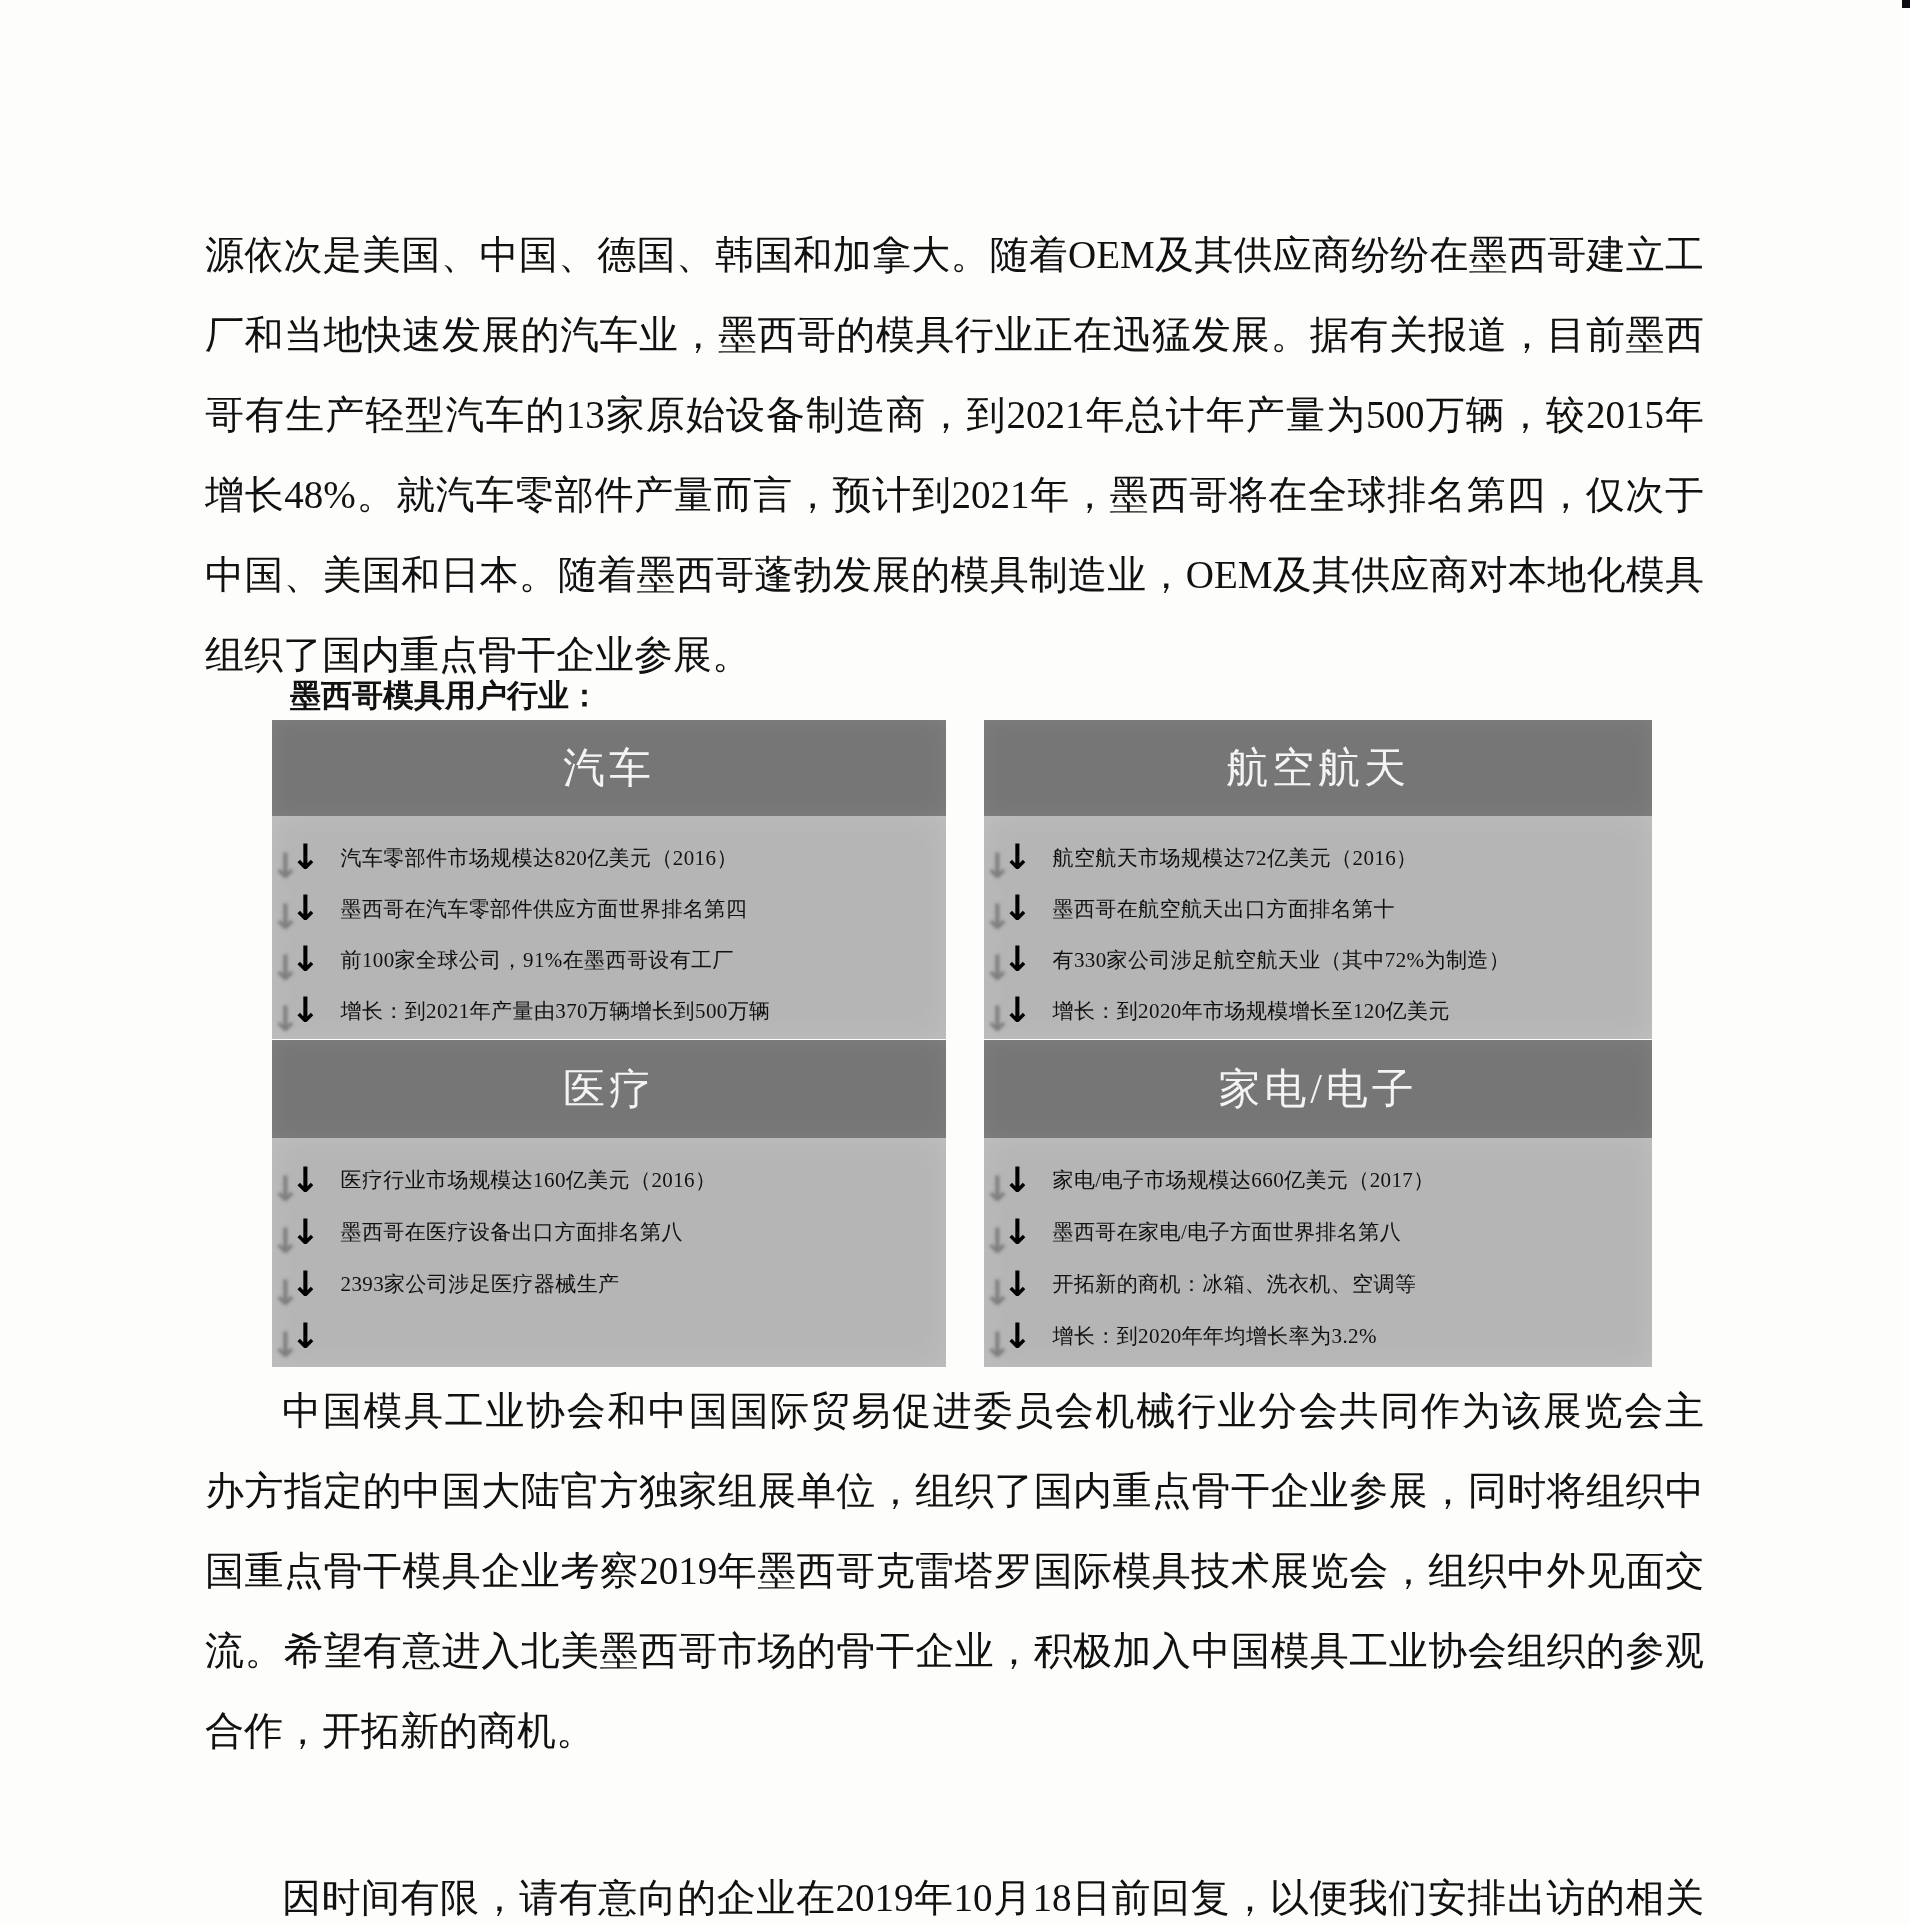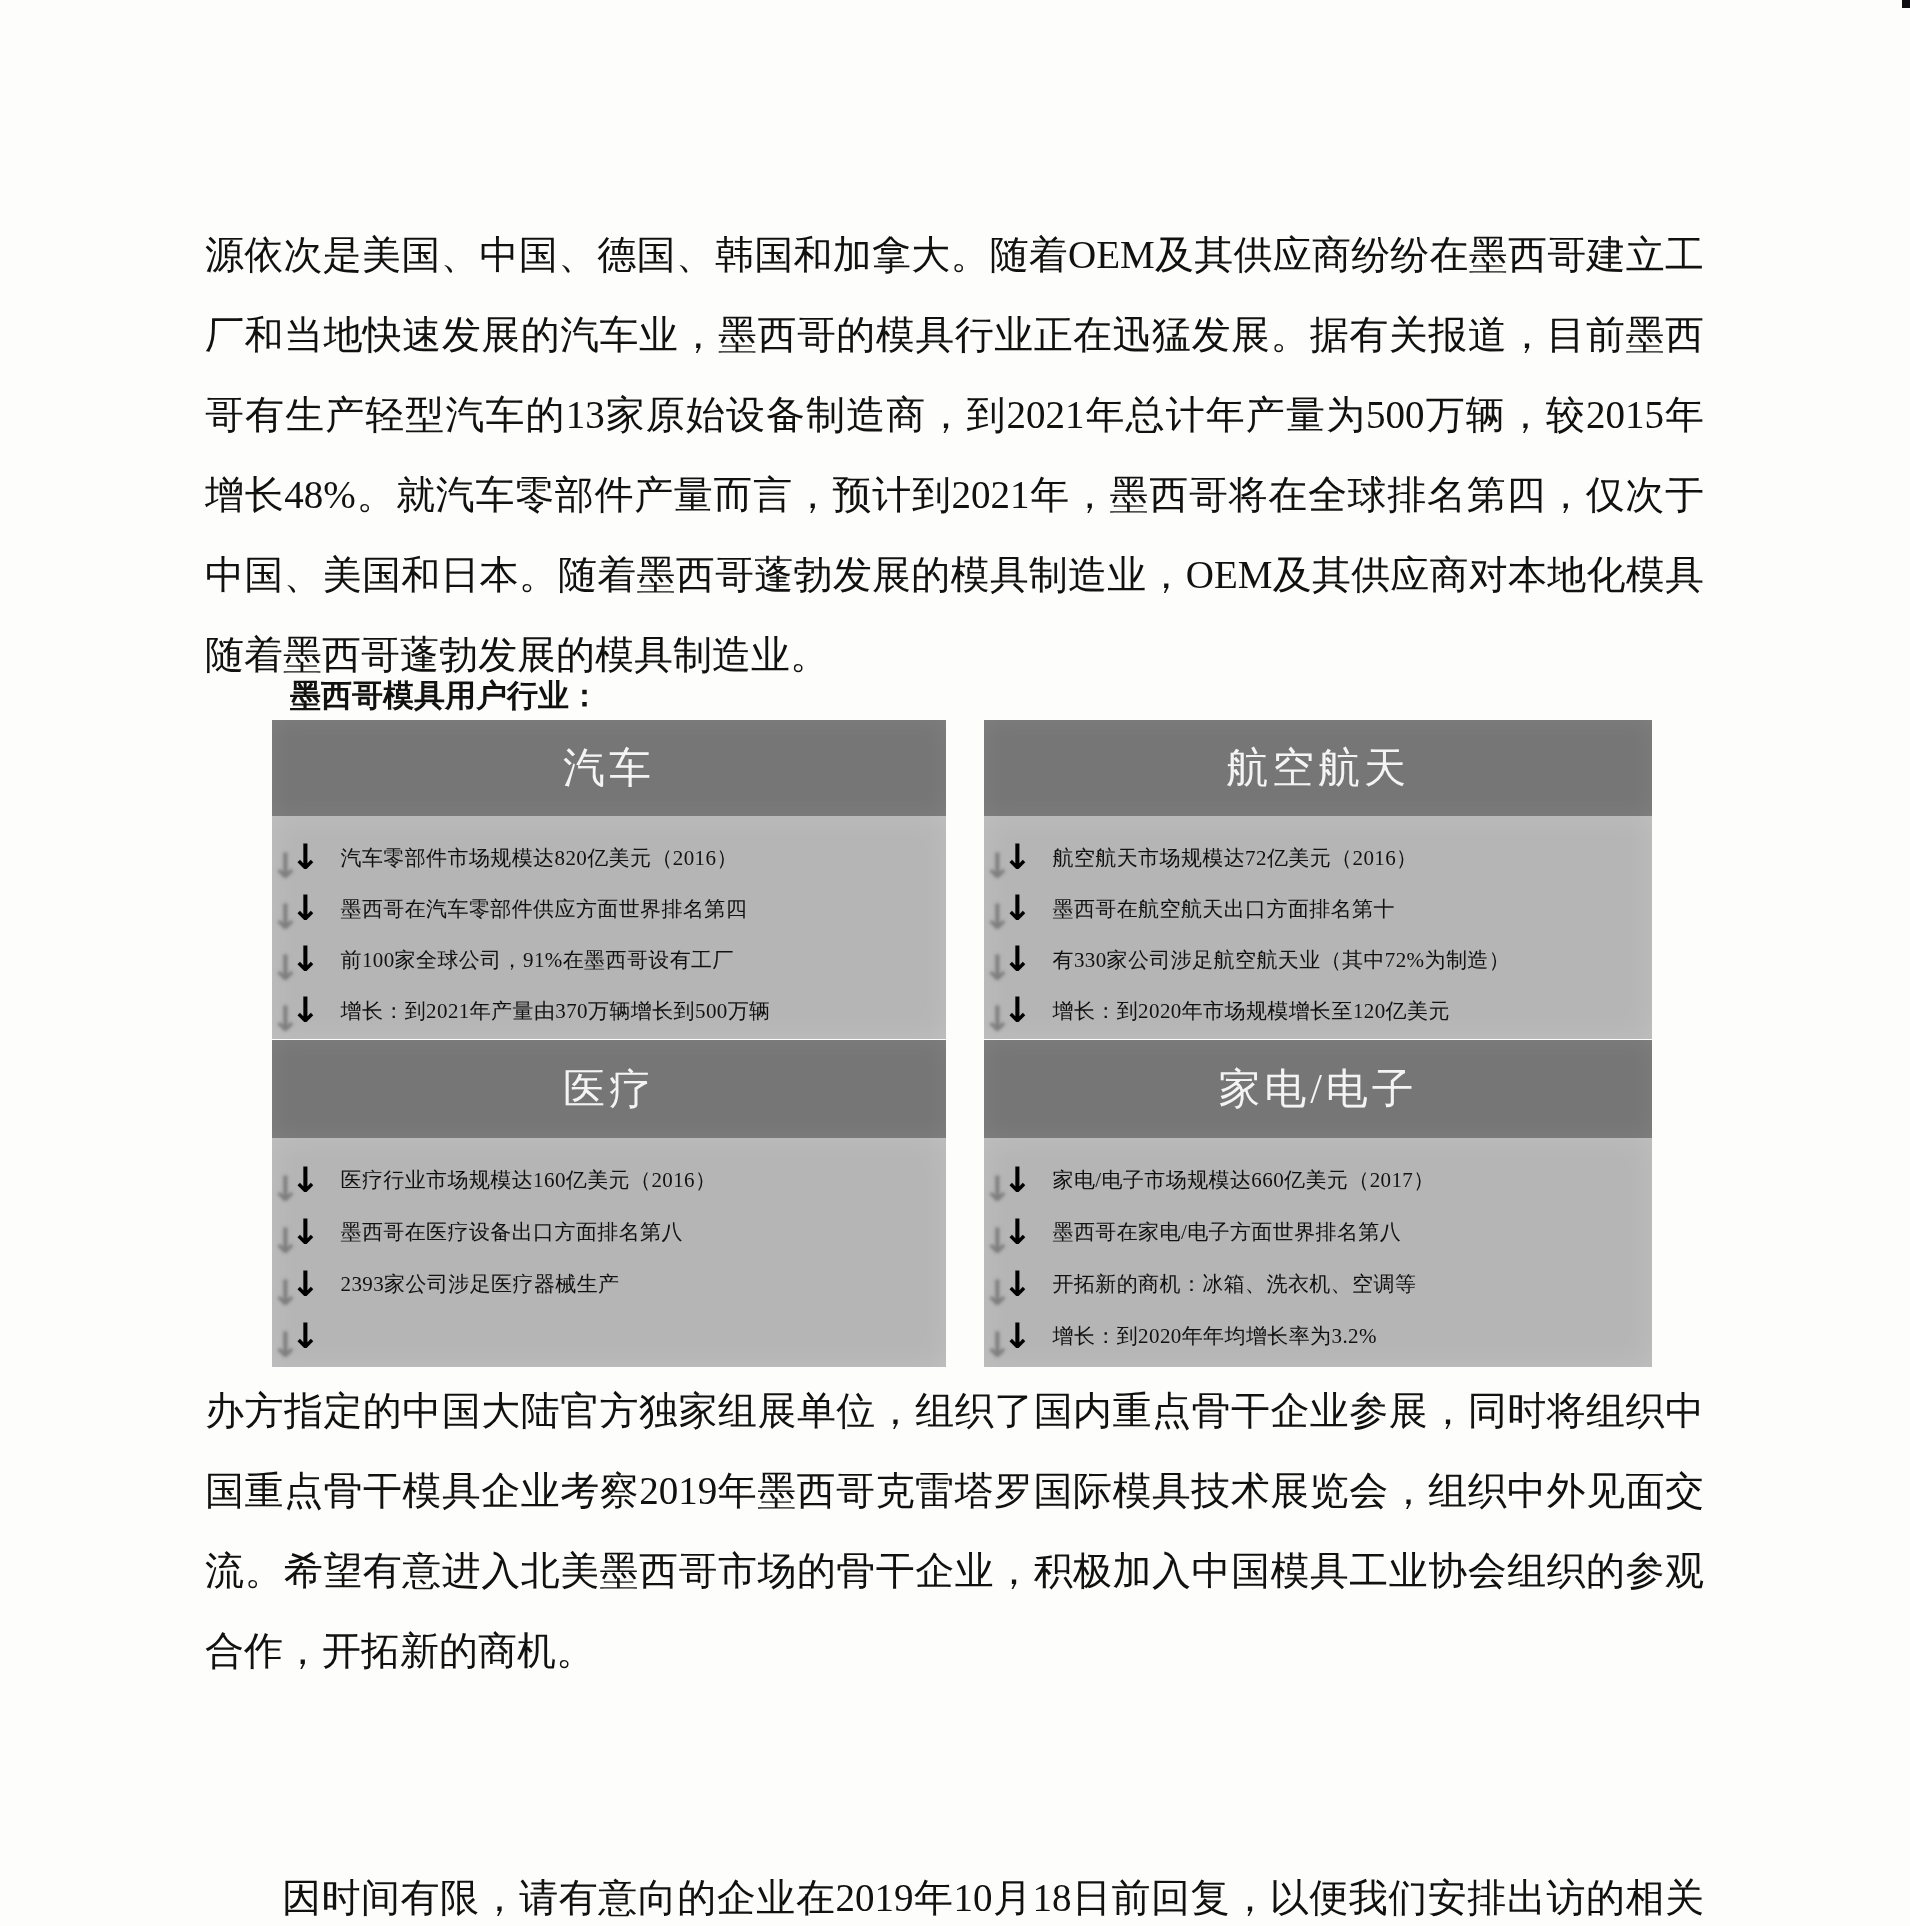--- a/index.html
+++ b/index.html
@@ -43,21 +43,21 @@
 <body>
 
 <div class="abs" id="corner-mark"></div>
 
 <div class="abs para" style="top:215px;">
   <span class="pline">源依次是美国、中国、德国、韩国和加拿大。随着OEM及其供应商纷纷在墨西哥建立工</span>
   <span class="pline">厂和当地快速发展的汽车业，墨西哥的模具行业正在迅猛发展。据有关报道，目前墨西</span>
   <span class="pline">哥有生产轻型汽车的13家原始设备制造商，到2021年总计年产量为500万辆，较2015年</span>
   <span class="pline">增长48%。就汽车零部件产量而言，预计到2021年，墨西哥将在全球排名第四，仅次于</span>
   <span class="pline">中国、美国和日本。随着墨西哥蓬勃发展的模具制造业，OEM及其供应商对本地化模具</span>
-  <span class="pline short">随着墨西哥蓬勃发展的模具制造业。</span>
+  <span class="pline short">组织了国内重点骨干企业参展。</span>
 </div>
 
 <div class="abs sec-head" style="left:290px;top:675px;">墨西哥模具用户行业：</div>
 
 <div class="abs" id="industries-table">
 
   <div class="cell-h col-l hrow1">汽车</div>
   <div class="cell-h col-r hrow1">航空航天</div>
 
   <div class="cell-b col-l brow1">
@@ -141,20 +141,21 @@
         </div>
       <div class="bullet">
         <span class="arrow">↓</span>
         <span class="btext">增长：到2020年年均增长率为3.2%</span>
         </div>
     </div>
   </div>
 </div>
 
 <div class="abs para" style="top:1371px;">
+  <span class="pline ind">中国模具工业协会和中国国际贸易促进委员会机械行业分会共同作为该展览会主</span>
   <span class="pline">办方指定的中国大陆官方独家组展单位，组织了国内重点骨干企业参展，同时将组织中</span>
   <span class="pline">国重点骨干模具企业考察2019年墨西哥克雷塔罗国际模具技术展览会，组织中外见面交</span>
   <span class="pline">流。希望有意进入北美墨西哥市场的骨干企业，积极加入中国模具工业协会组织的参观</span>
   <span class="pline short">合作，开拓新的商机。</span>
 </div>
 
 <div class="abs para" style="top:1858px;">
   <span class="pline ind">因时间有限，请有意向的企业在2019年10月18日前回复，以便我们安排出访的相关</span>
 
 </div>

